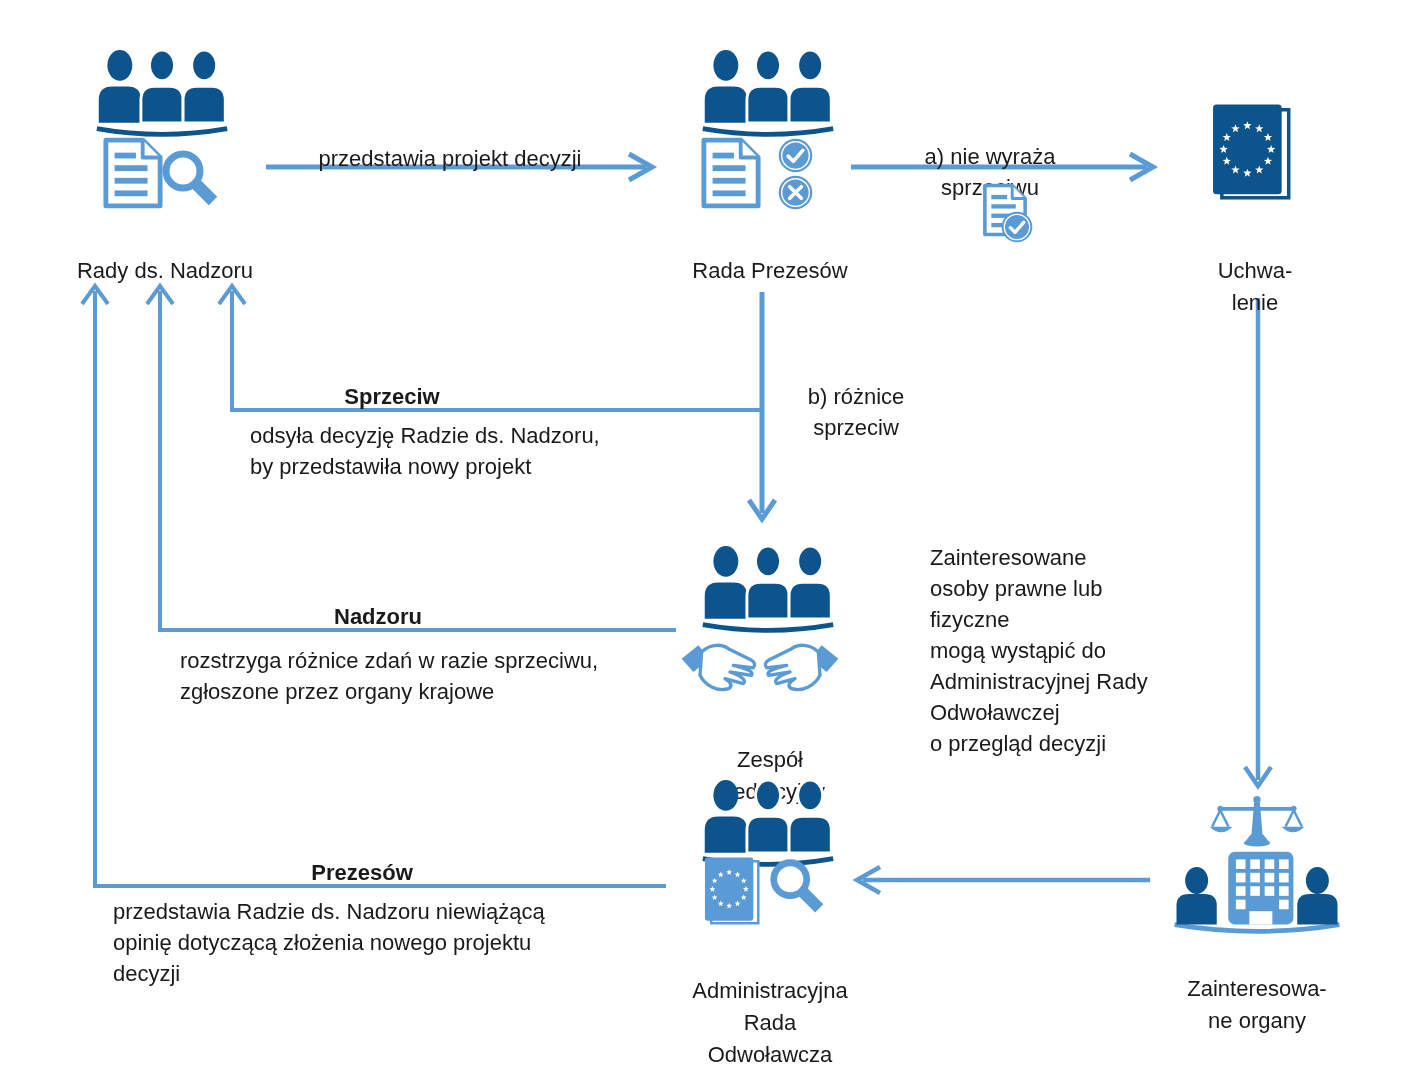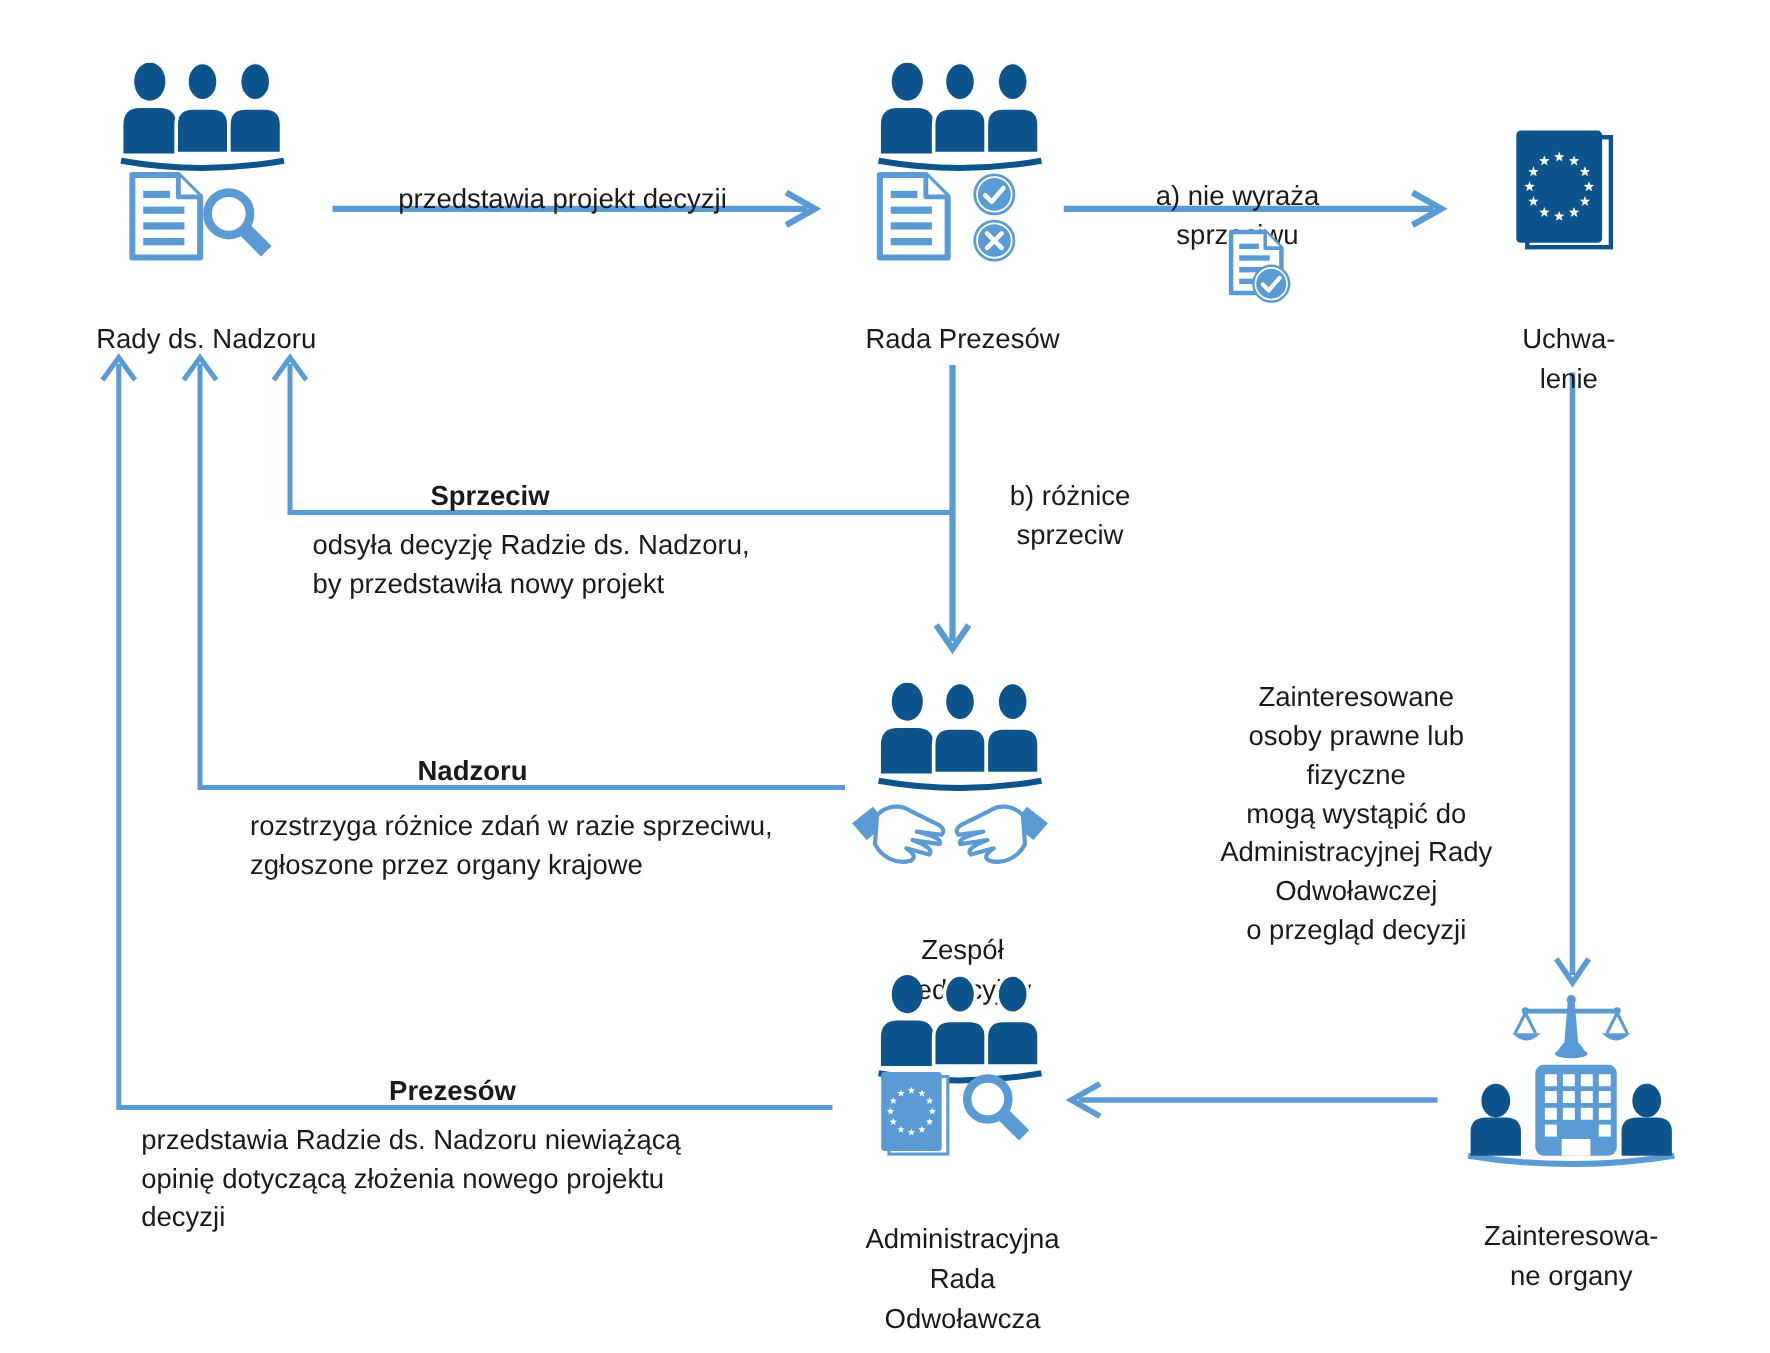--- a/index.html
+++ b/index.html
@@ -3,21 +3,21 @@
 <meta charset="utf-8">
 <style>
   html,body{margin:0;padding:0;background:#ffffff;}
   .canvas{
     position:relative;width:1416px;height:1082px;background:#ffffff;
     font-family:"Liberation Sans",sans-serif;color:#1a1a1a;overflow:hidden;
   }
   .abs{position:absolute;}
   .txt{position:absolute;font-size:22px;line-height:31px;white-space:pre-line;}
   .center{text-align:center;margin-top:31px;}
-  .right{text-align:center;}
+  .right{text-align:left;}
   .bold{font-weight:bold;}
   svg{display:block;}
 </style>
 </head>
 <body>
 
 <div class="canvas">
 
   <svg width="0" height="0" style="position:absolute">
     <defs>
@@ -220,21 +220,21 @@
   </div>
 
   <div class="txt center" style="left:790px;top:350px;width:132px">b) różnice
 sprzeciw</div>
 
   <div class="txt center bold" style="left:252px;top:350px;width:280px">Sprzeciw</div>
   <div class="txt" style="left:250px;top:420px;width:480px">odsyła decyzję Radzie ds. Nadzoru,
 by przedstawiła nowy projekt</div>
 
   <div class="txt center bold" style="left:238px;top:570px;width:280px">Nadzoru</div>
-  <div class="txt" style="left:200px;top:645px;width:520px">rozstrzyga różnice zdań w razie sprzeciwu,
+  <div class="txt" style="left:180px;top:645px;width:520px">rozstrzyga różnice zdań w razie sprzeciwu,
 zgłoszone przez organy krajowe</div>
 
   <div>
     <svg class="abs" style="left:698px;top:546px;color:#0D538C" width="140" height="92" viewBox="0 0 140 96">
         <use href="#sym-people"></use>
       </svg>
     <svg class="abs" style="left:680px;top:638px;color:#5B9BD5" width="80" height="58" viewBox="0 0 96 64">
         <use href="#hand-shape"></use>
       </svg>
     <svg class="abs" style="left:760px;top:638px;color:#5B9BD5" width="80" height="58" viewBox="0 0 96 64">

